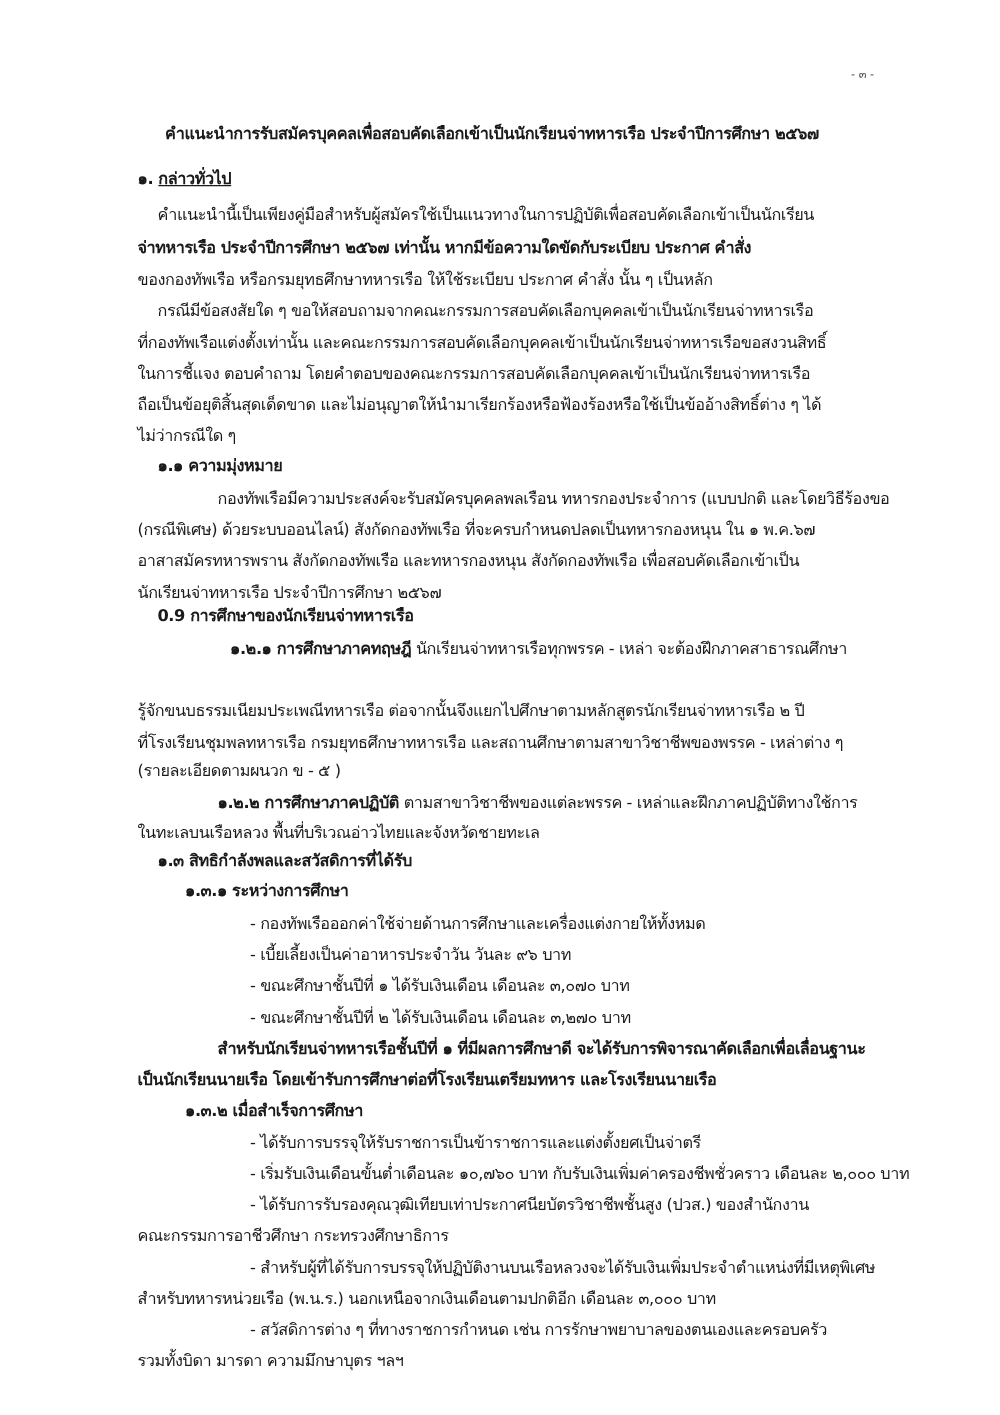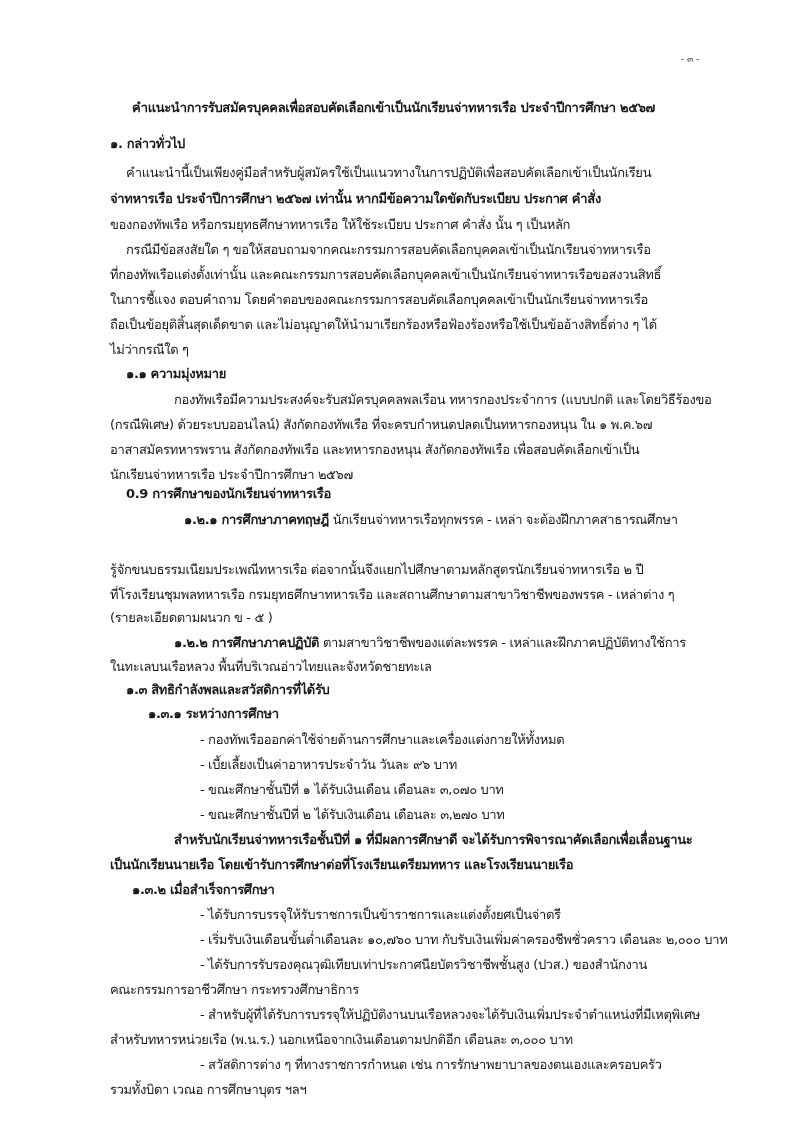--- a/index.html
+++ b/index.html
@@ -11,21 +11,21 @@
     .page { position: absolute; left: 0; top: 0; width: 800px; height: 1132px; }
     .pagenum {
       position: absolute; top: 52px; left: 660px; width: 60px;
       font-size: 9px; color: #444; text-align: center;
     }
     .line {
       position: absolute; white-space: nowrap;
       font-size: 13px; line-height: 20px; letter-spacing: -0.35px;
     }
     .b { font-weight: bold; }
-    .u { }
+    .u { text-decoration: underline; }
   </style>
 </head>
 <body>
 
 <div class="page">
 
   <div class="pagenum">- ๓ -</div>
 
   <div class="line b" style="left:132px; top:98px;">คำแนะนำการรับสมัครบุคคลเพื่อสอบคัดเลือกเข้าเป็นนักเรียนจ่าทหารเรือ ประจำปีการศึกษา ๒๕๖๗</div>
 
@@ -66,23 +66,23 @@
   <div class="line b" style="left:126px; top:680px;">๑.๓ สิทธิกำลังพลและสวัสดิการที่ได้รับ</div>
   <div class="line b" style="left:148px; top:704px;">๑.๓.๑ ระหว่างการศึกษา</div>
   <div class="line" style="left:200px; top:730px;">- กองทัพเรือออกค่าใช้จ่ายด้านการศึกษาและเครื่องแต่งกายให้ทั้งหมด</div>
   <div class="line" style="left:200px; top:755px;">- เบี้ยเลี้ยงเป็นค่าอาหารประจำวัน วันละ ๙๖ บาท</div>
   <div class="line" style="left:200px; top:780px;">- ขณะศึกษาชั้นปีที่ ๑ ได้รับเงินเดือน เดือนละ ๓,๐๗๐ บาท</div>
   <div class="line" style="left:200px; top:805px;">- ขณะศึกษาชั้นปีที่ ๒ ได้รับเงินเดือน เดือนละ ๓,๒๗๐ บาท</div>
 
   <div class="line b" style="left:174px; top:830px;">สำหรับนักเรียนจ่าทหารเรือชั้นปีที่ ๑ ที่มีผลการศึกษาดี จะได้รับการพิจารณาคัดเลือกเพื่อเลื่อนฐานะ</div>
   <div class="line b" style="left:110px; top:855px;">เป็นนักเรียนนายเรือ โดยเข้ารับการศึกษาต่อที่โรงเรียนเตรียมทหาร และโรงเรียนนายเรือ</div>
 
-  <div class="line b" style="left:132px; top:880px;">๑.๓.๒ เมื่อสำเร็จการศึกษา</div>
+  <div class="line b" style="left:148px; top:880px;">๑.๓.๒ เมื่อสำเร็จการศึกษา</div>
   <div class="line" style="left:200px; top:905px;">- ได้รับการบรรจุให้รับราชการเป็นข้าราชการและแต่งตั้งยศเป็นจ่าตรี</div>
   <div class="line" style="left:200px; top:930px;">- เริ่มรับเงินเดือนขั้นต่ำเดือนละ ๑๐,๗๖๐ บาท กับรับเงินเพิ่มค่าครองชีพชั่วคราว เดือนละ ๒,๐๐๐ บาท</div>
   <div class="line" style="left:200px; top:955px;">- ได้รับการรับรองคุณวุฒิเทียบเท่าประกาศนียบัตรวิชาชีพชั้นสูง (ปวส.) ของสำนักงาน</div>
   <div class="line" style="left:110px; top:980px;">คณะกรรมการอาชีวศึกษา กระทรวงศึกษาธิการ</div>
   <div class="line" style="left:200px; top:1005px;">- สำหรับผู้ที่ได้รับการบรรจุให้ปฏิบัติงานบนเรือหลวงจะได้รับเงินเพิ่มประจำตำแหน่งที่มีเหตุพิเศษ</div>
   <div class="line" style="left:110px; top:1030px;">สำหรับทหารหน่วยเรือ (พ.น.ร.) นอกเหนือจากเงินเดือนตามปกติอีก เดือนละ ๓,๐๐๐ บาท</div>
   <div class="line" style="left:200px; top:1055px;">- สวัสดิการต่าง ๆ ที่ทางราชการกำหนด เช่น การรักษาพยาบาลของตนเองและครอบครัว</div>
-  <div class="line" style="left:110px; top:1080px;">รวมทั้งบิดา เวณอ การศึกษาบุตร ฯลฯ</div>
+  <div class="line" style="left:110px; top:1080px;">รวมทั้งบิดา มารดา ความมึกษาบุตร ฯลฯ</div>
 
 </div>
 
 </body></html>

